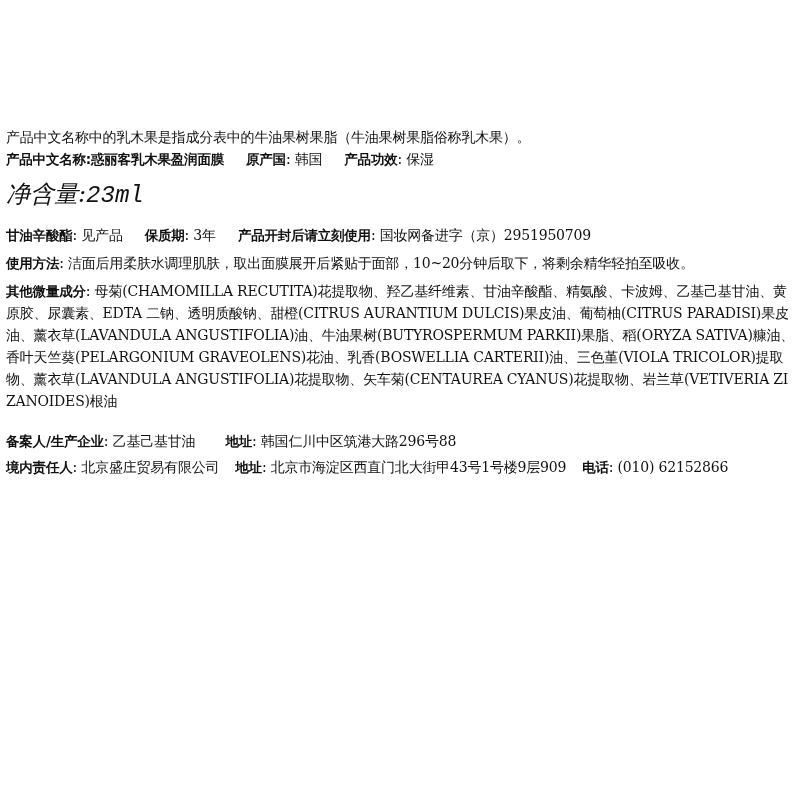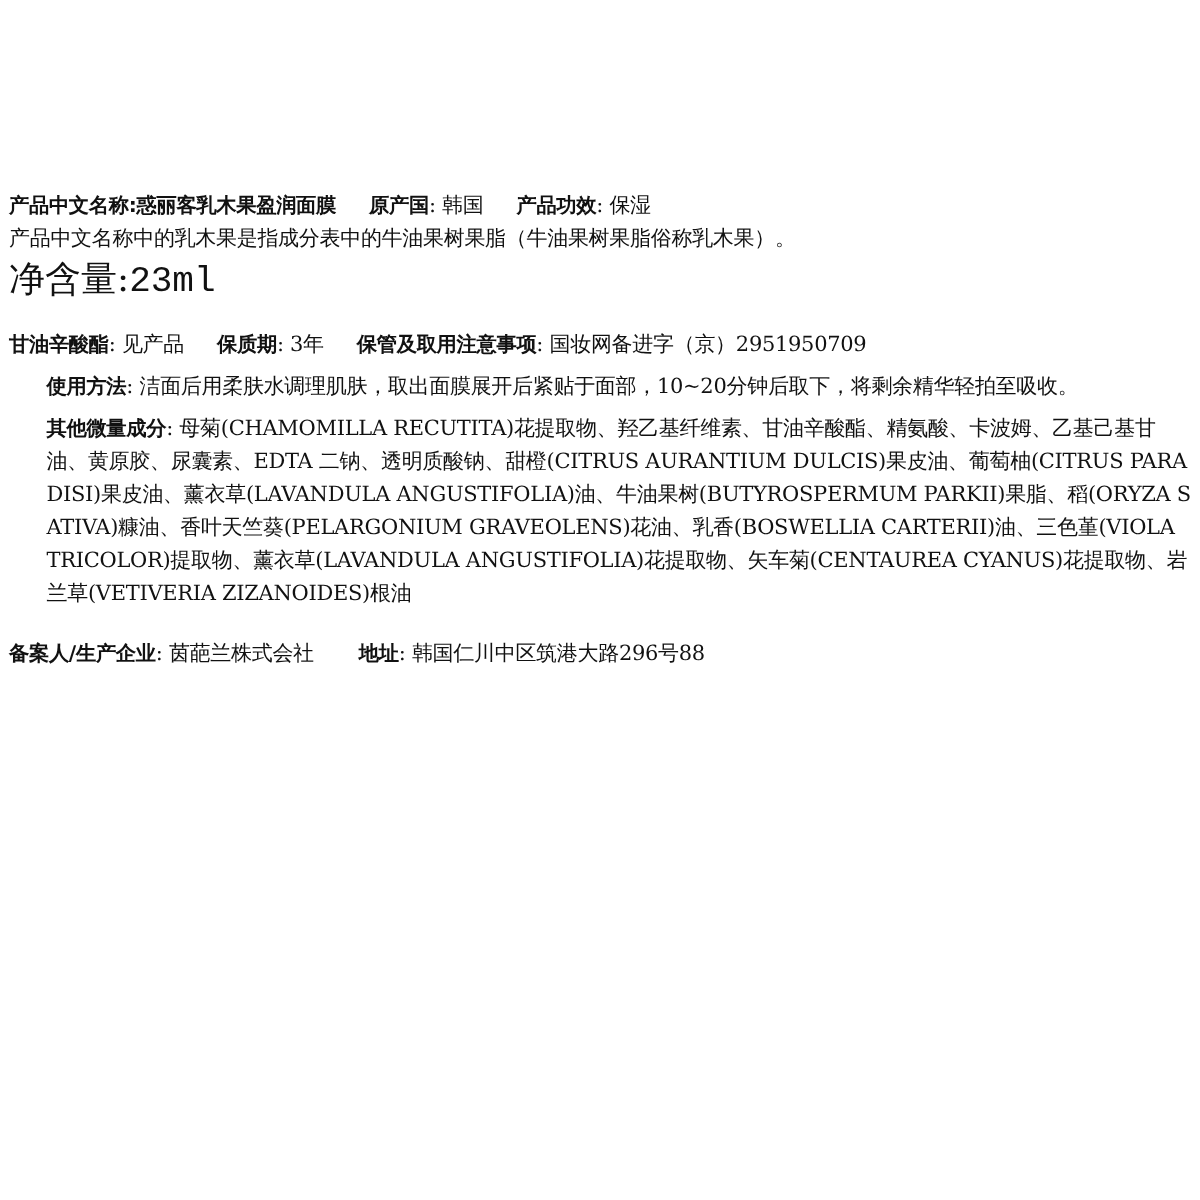--- a/index.html
+++ b/index.html
@@ -13,65 +13,68 @@
       position: absolute; left: 6px; top: 126px; width: 790px;
     }
     .line {
       font-size: 14px; line-height: 22px; white-space: nowrap;
       letter-spacing: -0.2px;
     }
     .para {
       font-size: 14px; line-height: 22px;
       letter-spacing: -0.2px;
       word-break: break-all;
-      margin-left: 25px;
     }
     b, .lbl {
       font-family: "DejaVu Sans", "Liberation Sans", sans-serif;
       font-weight: bold; font-size: 13.5px;
     }
     .gap { display: inline-block; width: 22px; }
     .gap-sm { display: inline-block; width: 16px; }
     .net {
-      font-size: 24px; line-height: 28px; margin-top: 2px; margin-bottom: 16px;
+      font-size: 24px; line-height: 44px; margin-top: 2px; margin-bottom: 6px;
       font-family: "DejaVu Serif", "Liberation Serif", serif;
+      font-style: italic;
     }
     .net .v { font-family: "Liberation Mono", "DejaVu Sans Mono", monospace; font-size: 24px; }
     .blk { margin-top: 6px; }
     .foot { margin-top: 16px; }
     .foot .line { line-height: 26px; }
   </style>
 </head>
 <body>
 
 <div class="doc">
 
+  <div class="line">产品中文名称中的乳木果是指成分表中的牛油果树果脂（牛油果树果脂俗称乳木果）。</div>
+
   <div class="line">
     <b>产品中文名称:</b><b>惑丽客乳木果盈润面膜</b><span class="gap"></span><b>原产国</b><span>: 韩国</span><span class="gap"></span><b>产品功效</b><span>: 保湿</span>
   </div>
-
-  <div class="line">产品中文名称中的乳木果是指成分表中的牛油果树果脂（牛油果树果脂俗称乳木果）。</div>
 
   <div class="net">
     <span>净含量:</span><span class="v">23ml</span>
   </div>
 
   <div class="line">
-    <b>甘油辛酸酯</b><span>: 见产品</span><span class="gap"></span><b>保质期</b><span>: 3年</span><span class="gap"></span><b>保管及取用注意事项</b><span>: 国妆网备进字（京）2951950709</span>
+    <b>甘油辛酸酯</b><span>: 见产品</span><span class="gap"></span><b>保质期</b><span>: 3年</span><span class="gap"></span><b>产品开封后请立刻使用</b><span>: 国妆网备进字（京）2951950709</span>
   </div>
 
   <div class="para blk">
     <b>使用方法</b><span>: 洁面后用柔肤水调理肌肤，取出面膜展开后紧贴于面部，10~20分钟后取下，将剩余精华轻拍至吸收。</span>
   </div>
 
 
   <div class="para blk">
     <b>其他微量成分</b><span>: 母菊(CHAMOMILLA RECUTITA)花提取物、羟乙基纤维素、甘油辛酸酯、精氨酸、卡波姆、乙基己基甘油、黄原胶、尿囊素、EDTA 二钠、透明质酸钠、甜橙(CITRUS AURANTIUM DULCIS)果皮油、葡萄柚(CITRUS PARADISI)果皮油、薰衣草(LAVANDULA ANGUSTIFOLIA)油、牛油果树(BUTYROSPERMUM PARKII)果脂、稻(ORYZA SATIVA)糠油、香叶天竺葵(PELARGONIUM GRAVEOLENS)花油、乳香(BOSWELLIA CARTERII)油、三色堇(VIOLA TRICOLOR)提取物、薰衣草(LAVANDULA ANGUSTIFOLIA)花提取物、矢车菊(CENTAUREA CYANUS)花提取物、岩兰草(VETIVERIA ZIZANOIDES)根油</span>
   </div>
 
 
   <div class="foot">
     <div class="line">
-      <b>备案人/生产企业</b><span>: 茵葩兰株式会社</span><span class="gap" style="width:30px"></span><b>地址</b><span>: 韩国仁川中区筑港大路296号88</span>
+      <b>备案人/生产企业</b><span>: 乙基己基甘油</span><span class="gap" style="width:30px"></span><b>地址</b><span>: 韩国仁川中区筑港大路296号88</span>
+    </div>
+    <div class="line">
+      <b>境内责任人</b><span>: 北京盛庄贸易有限公司</span><span class="gap-sm"></span><b>地址</b><span>: 北京市海淀区西直门北大街甲43号1号楼9层909</span><span class="gap-sm"></span><b>电话</b><span>: (010) 62152866</span>
     </div>
   </div>
 
 </div>
 
 </body></html>

